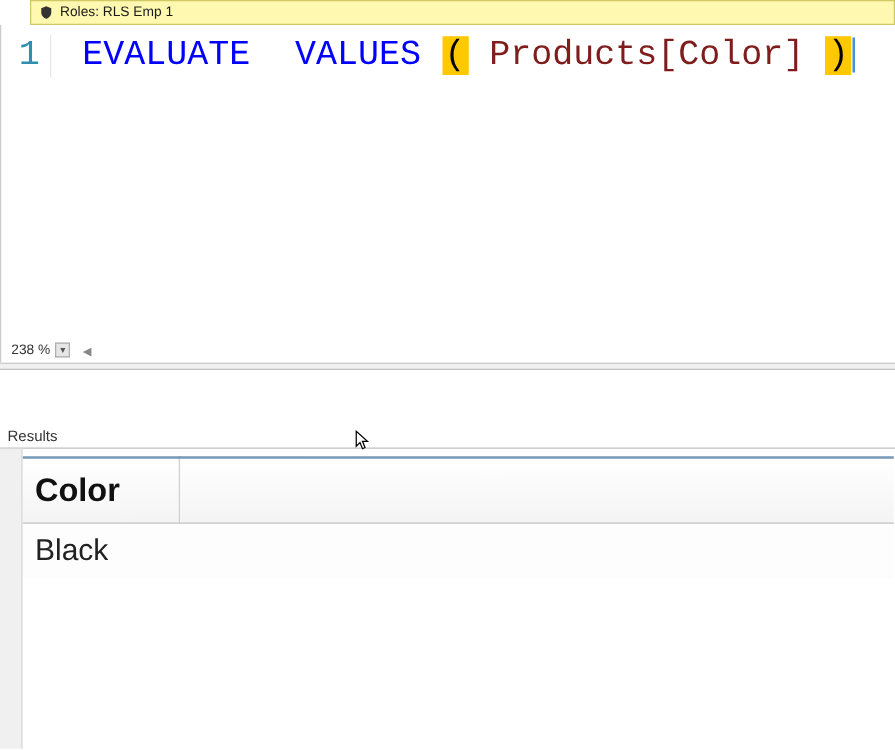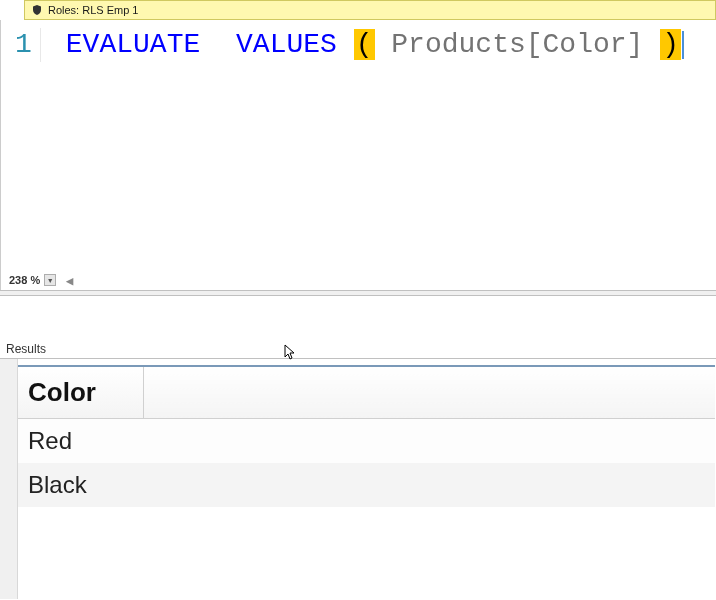--- a/index.html
+++ b/index.html
@@ -72,42 +72,41 @@
       margin-left: 19px;
     }
     
     .paren-highlight {
       background: #ffc800;
       color: #000;
       padding: 0 2px;
     }
     
     .identifier {
-      color: #737373;
+      color: #7f1d1d;
     }
     
     .text-cursor {
       display: inline-block;
       width: 2px;
       height: 28px;
       background: #4a90d9;
       vertical-align: middle;
       margin-left: 1px;
     }
     
     .status-bar {
       position: absolute;
       bottom: 4px;
       left: 8px;
       font-size: 11px;
       color: #333;
       display: flex;
       align-items: flex-end;
       gap: 4px;
-      font-weight: bold;
     }
     
     .dropdown-arrow {
       width: 12px;
       height: 12px;
       background: #e6e6e6;
       border: 1px solid #adadad;
       display: inline-flex;
       align-items: center;
       justify-content: center;
@@ -247,22 +246,18 @@
 <div class="results-pane">
   <table class="results-table">
     <thead>
       <tr>
         <th>Color</th>
         <th class="filler"></th>
       </tr>
     </thead>
     <tbody>
       <tr class="data-row">
-        <td>Red</td>
-        <td></td>
-      </tr>
-      <tr class="data-row">
         <td>Black</td>
         <td></td>
       </tr>
     </tbody>
   </table>
 </div>
 
 </body></html>

